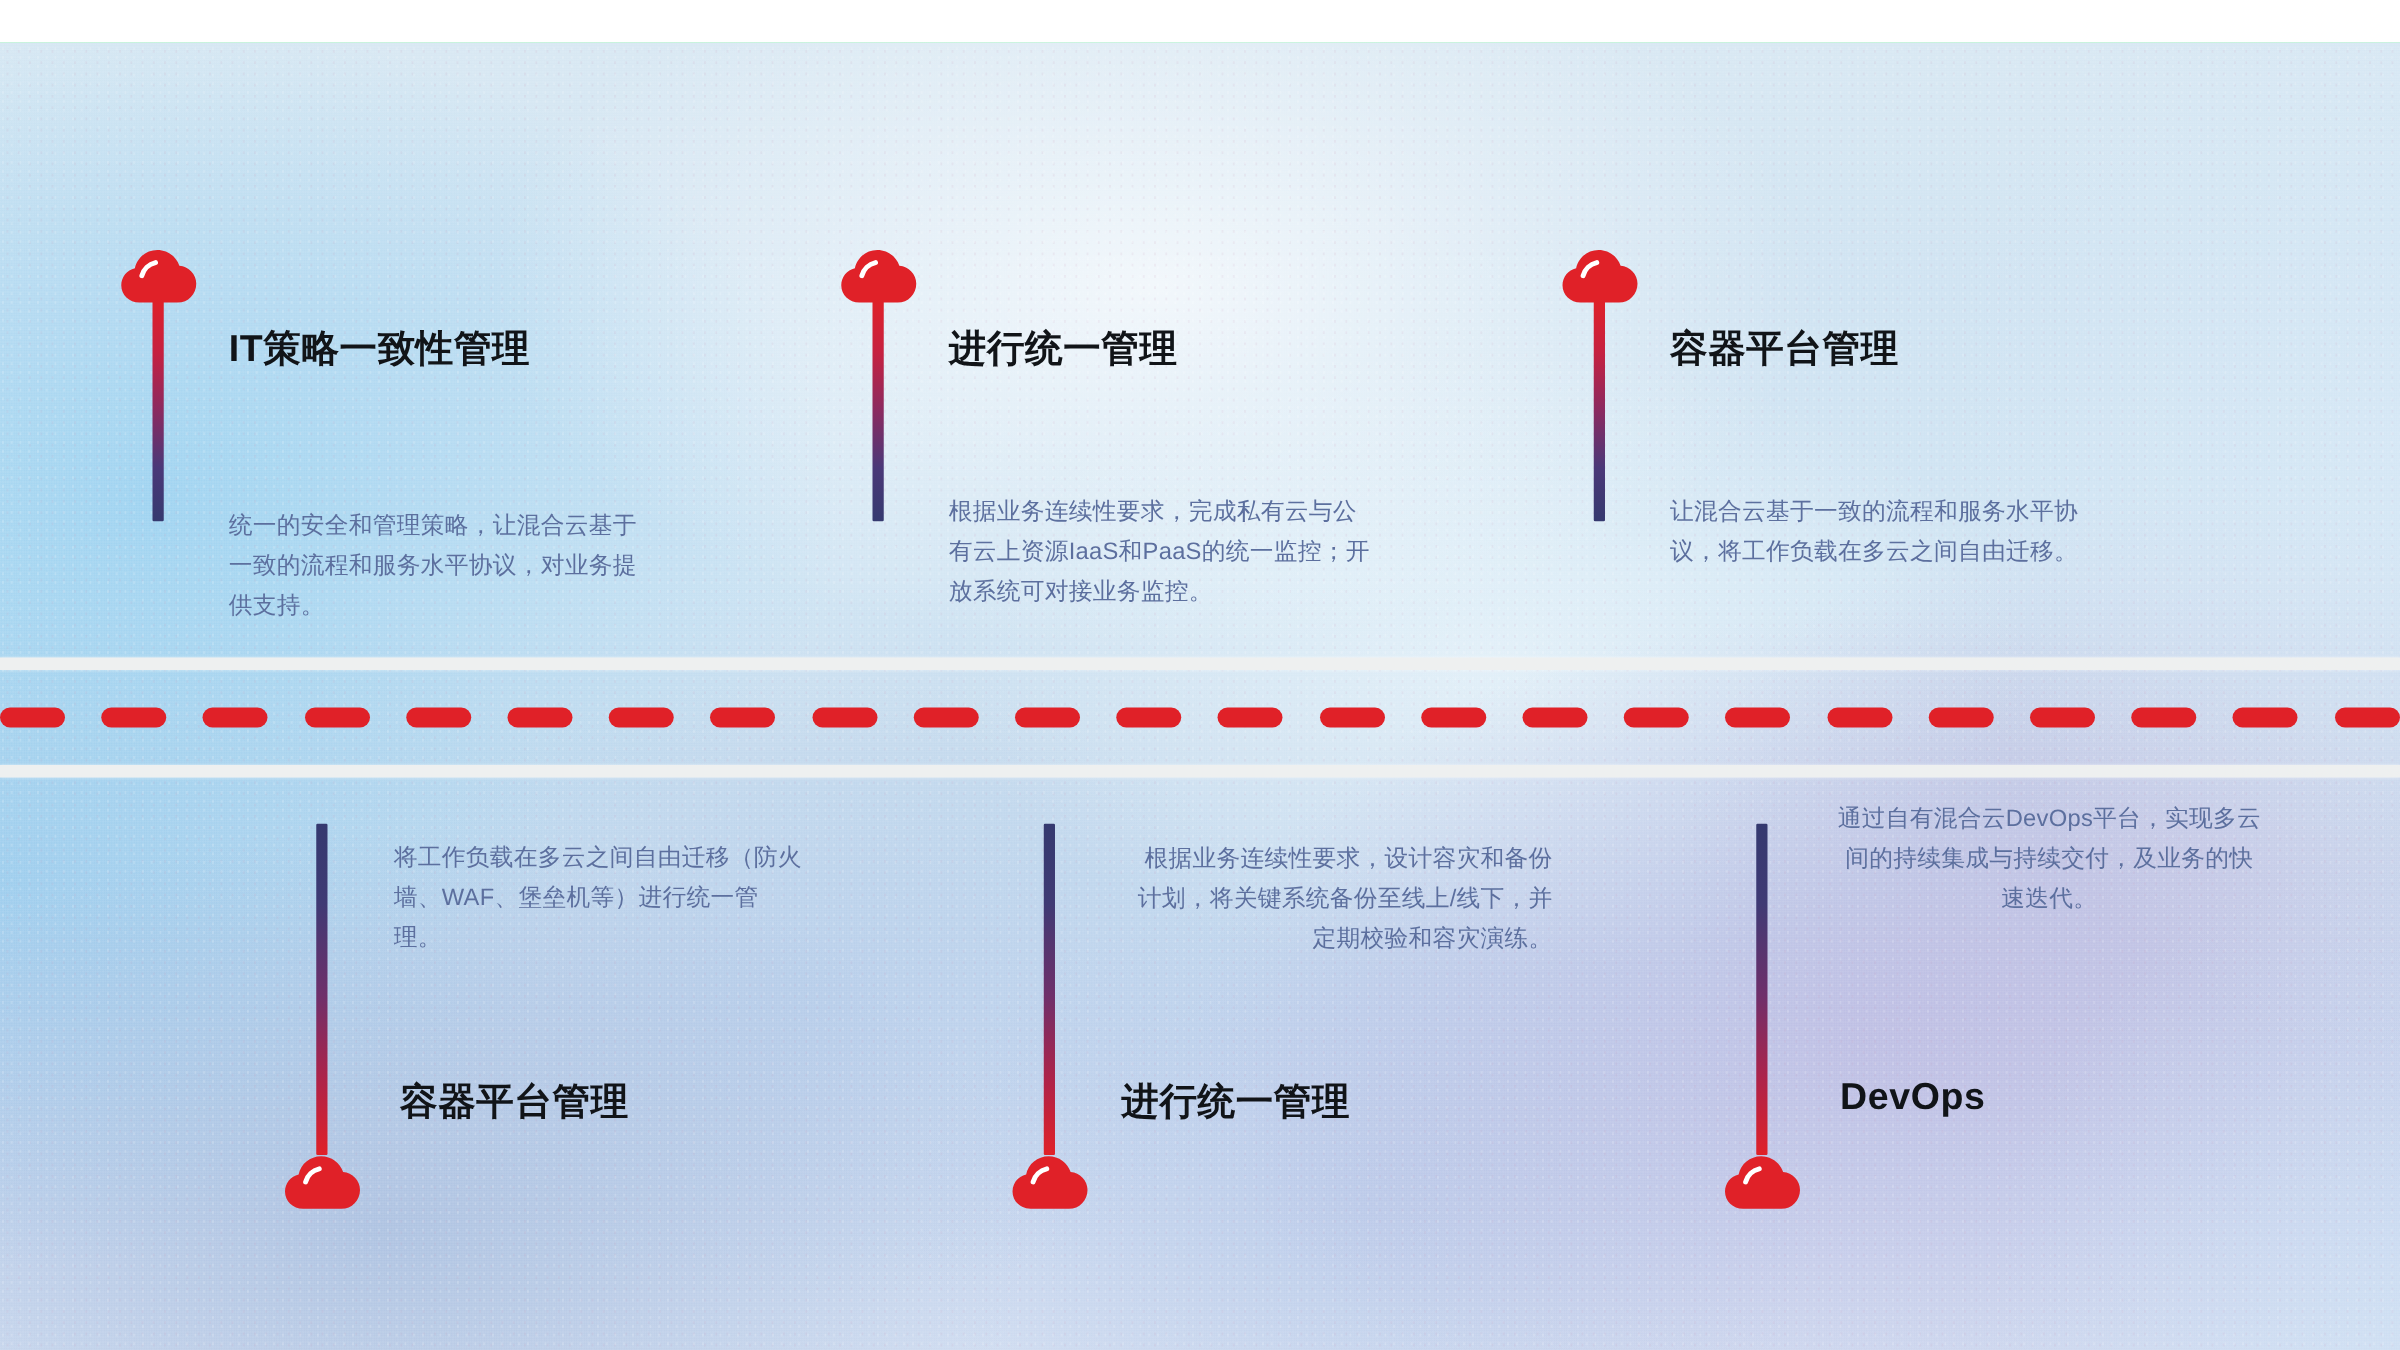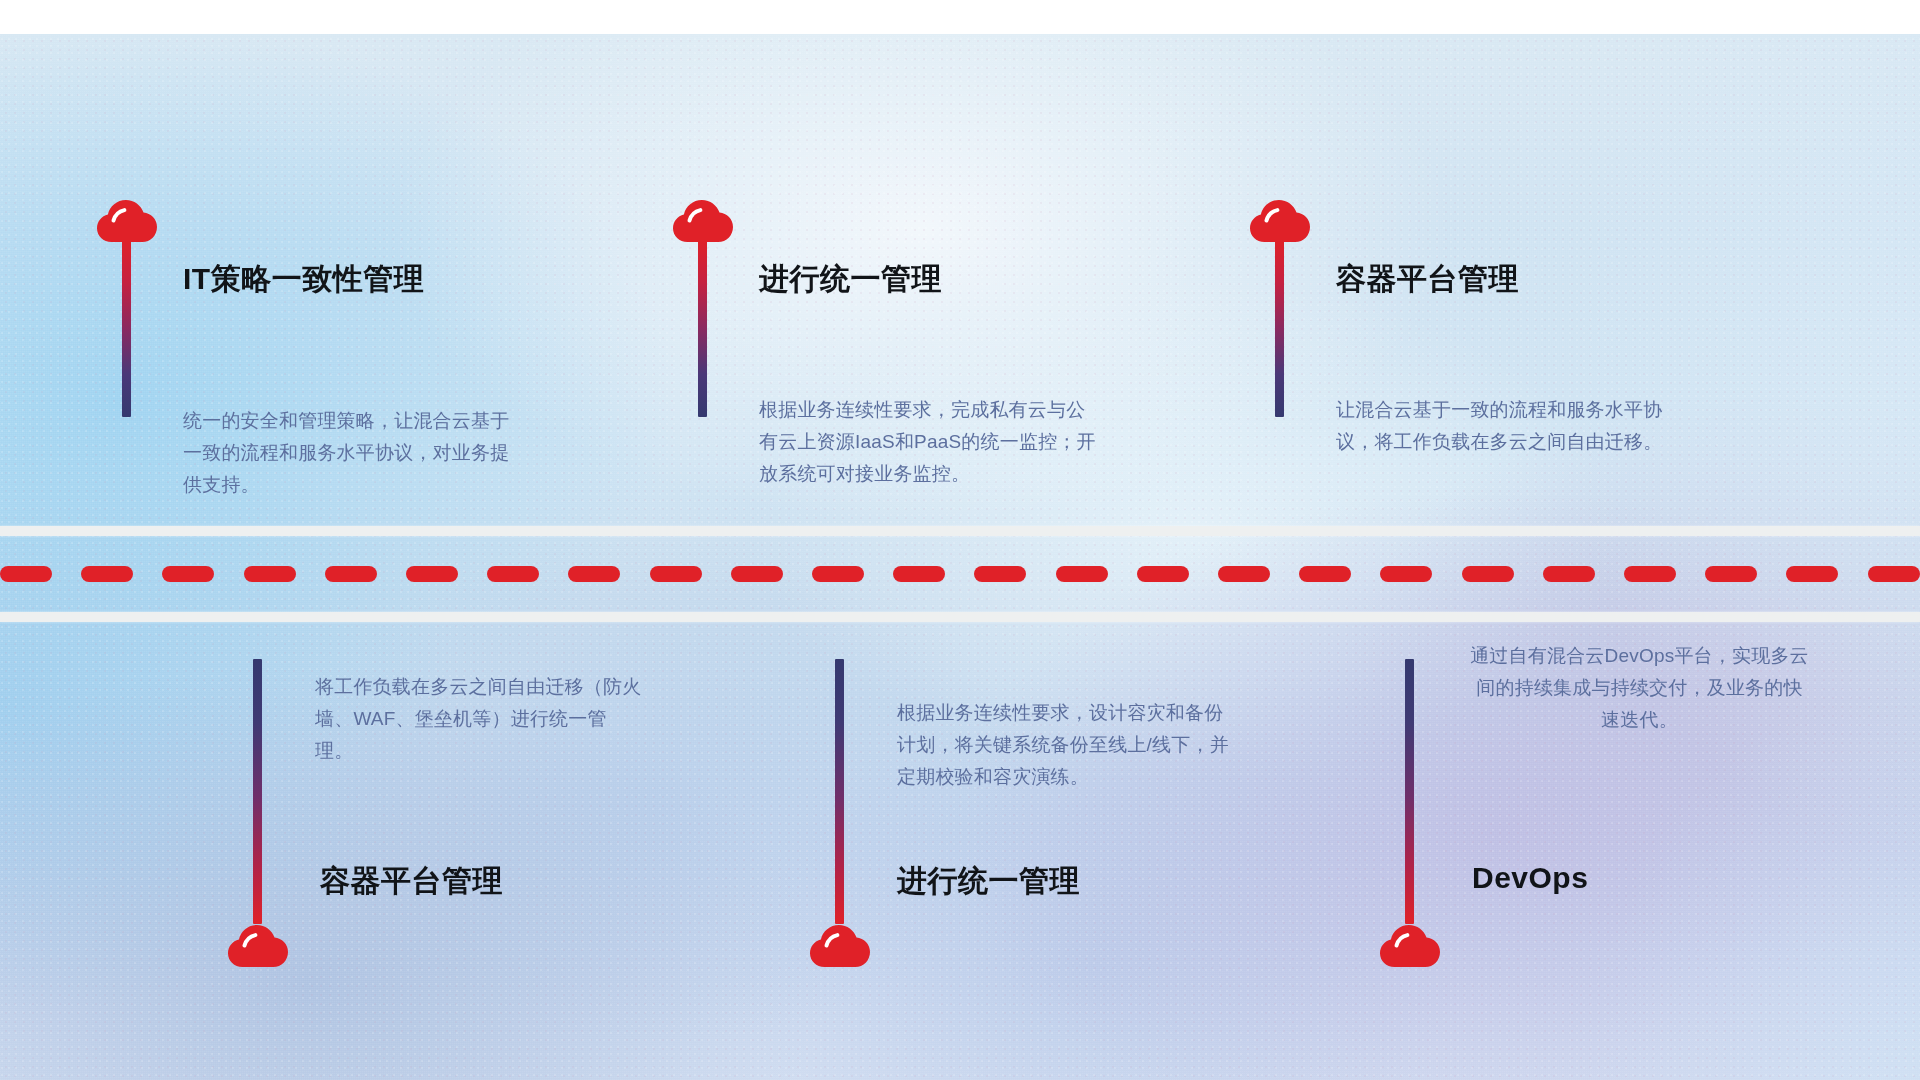--- a/index.html
+++ b/index.html
@@ -225,21 +225,21 @@
     <div class="cloud" style="left:227px; top:888px;">
       <svg viewBox="0 0 62 46" xmlns="http://www.w3.org/2000/svg">
         <path d="M15.5 45C7.2 45 1 38.9 1 31.2c0-6.6 4.6-12.1 10.9-13.6C13.6 9.2 21 3 29.9 3c8.2 0 15.2 5.3 17.6 12.6 7.4.6 13.5 6.7 13.5 14.3C61 38.2 54.6 45 46.1 45H15.5z" fill="#e02128"></path>
         <path d="M17.5 23.5c1.4-5.2 5.6-9.2 10.9-10.4" stroke="#ffffff" stroke-width="4" stroke-linecap="round" fill="none"></path>
       </svg>
     </div>
   </div>
 
   <div class="col">
     <div class="stem stem-bottom" style="left:835px; top:625px; height:265px;"></div>
-    <div class="body wide" style="left:897px; top:663px;">根据业务连续性要求，设计容灾和备份计划，将关键系统备份至线上/线下，并定期校验和容灾演练。</div>
+    <div class="body wide" style="left:897px; top:638px;text-align:right;">根据业务连续性要求，设计容灾和备份计划，将关键系统备份至线上/线下，并定期校验和容灾演练。</div>
     <div class="heading" style="left:897px; top:827px;">进行统一管理</div>
     <div class="cloud" style="left:809px; top:888px;">
       <svg viewBox="0 0 62 46" xmlns="http://www.w3.org/2000/svg">
         <path d="M15.5 45C7.2 45 1 38.9 1 31.2c0-6.6 4.6-12.1 10.9-13.6C13.6 9.2 21 3 29.9 3c8.2 0 15.2 5.3 17.6 12.6 7.4.6 13.5 6.7 13.5 14.3C61 38.2 54.6 45 46.1 45H15.5z" fill="#e02128"></path>
         <path d="M17.5 23.5c1.4-5.2 5.6-9.2 10.9-10.4" stroke="#ffffff" stroke-width="4" stroke-linecap="round" fill="none"></path>
       </svg>
     </div>
   </div>
 
   <div class="col">

